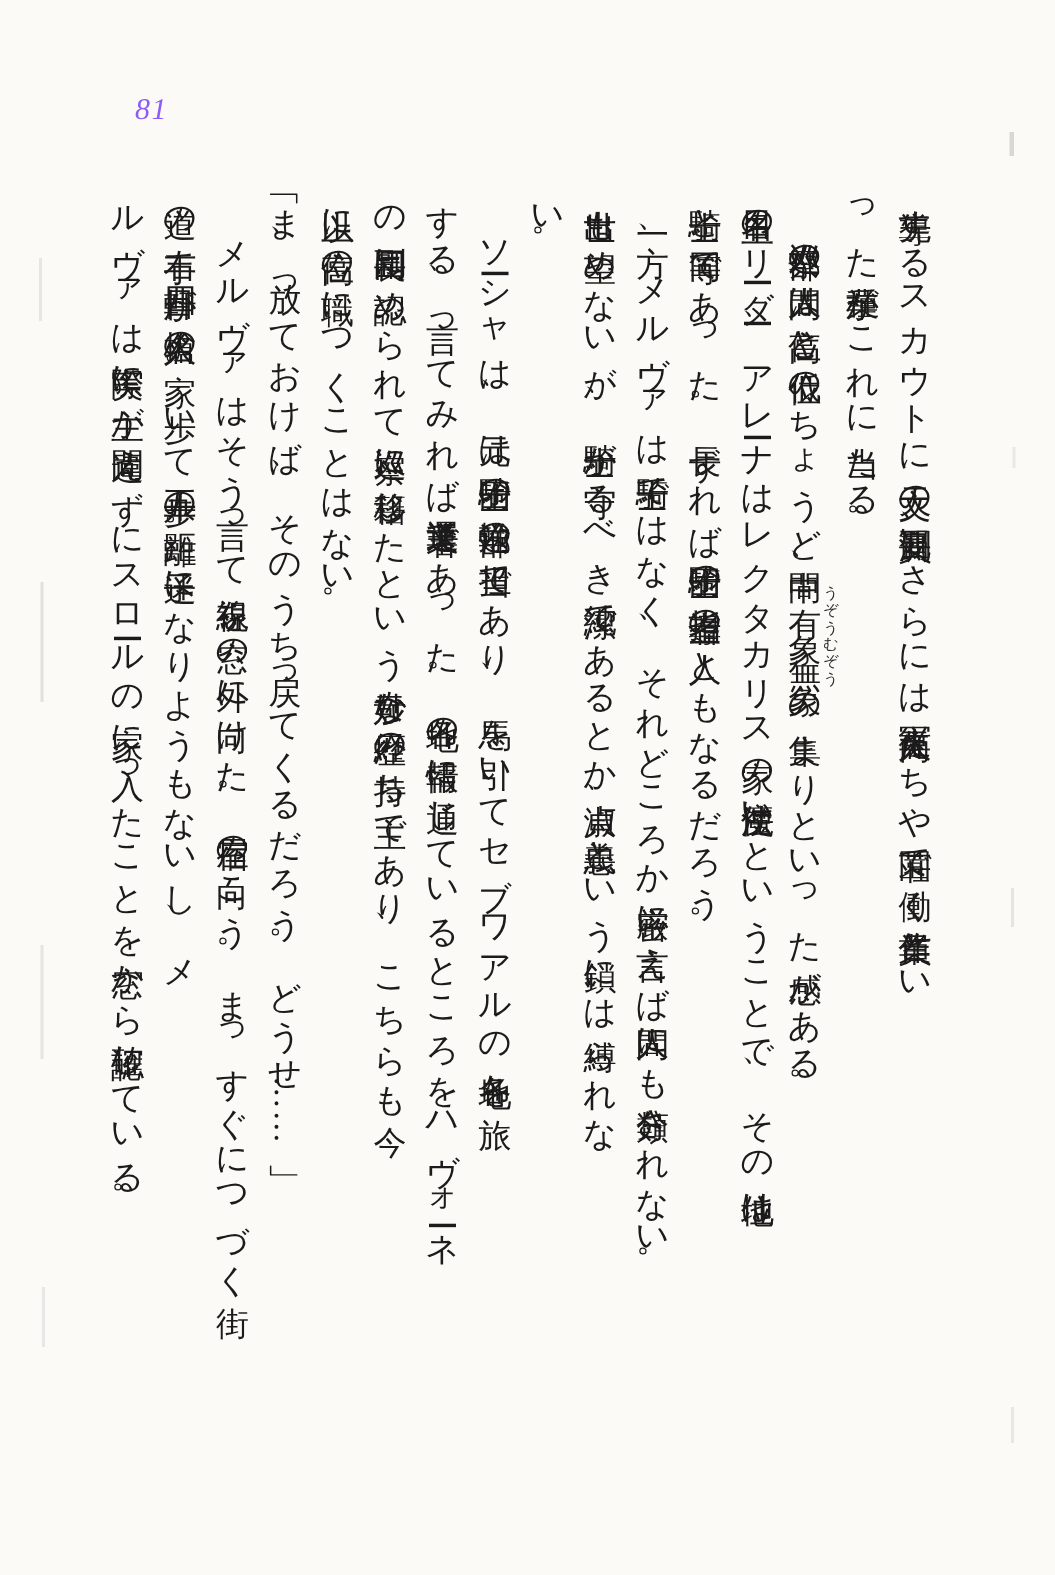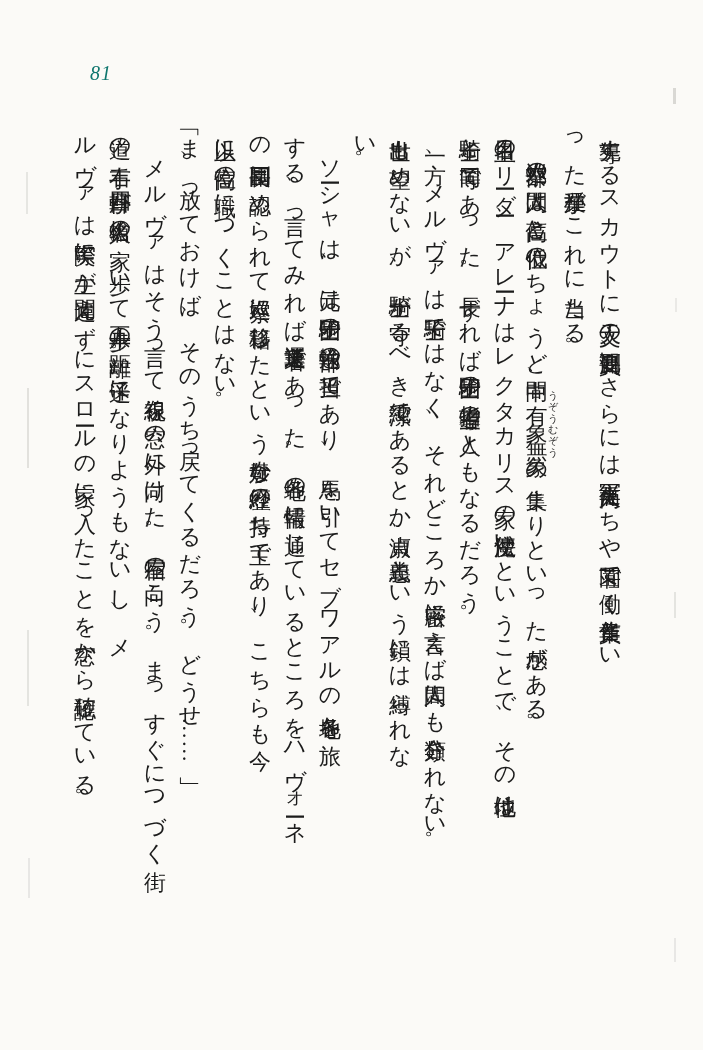--- a/index.html
+++ b/index.html
@@ -17,21 +17,21 @@
   .page {
     position: absolute;
     inset: 0;
   }
   .page-number {
     position: absolute;
     top: 62px;
     left: 90px;
     font-size: 20px;
     font-style: italic;
-    color: #0f766e;
+    color: #8b5cf6;
     letter-spacing: 1px;
   }
   .text-block {
     position: absolute;
     top: 122px;
     right: 75px;
     height: 880px;
     writing-mode: vertical-rl;
     -webkit-writing-mode: vertical-rl;
     text-orientation: mixed;

